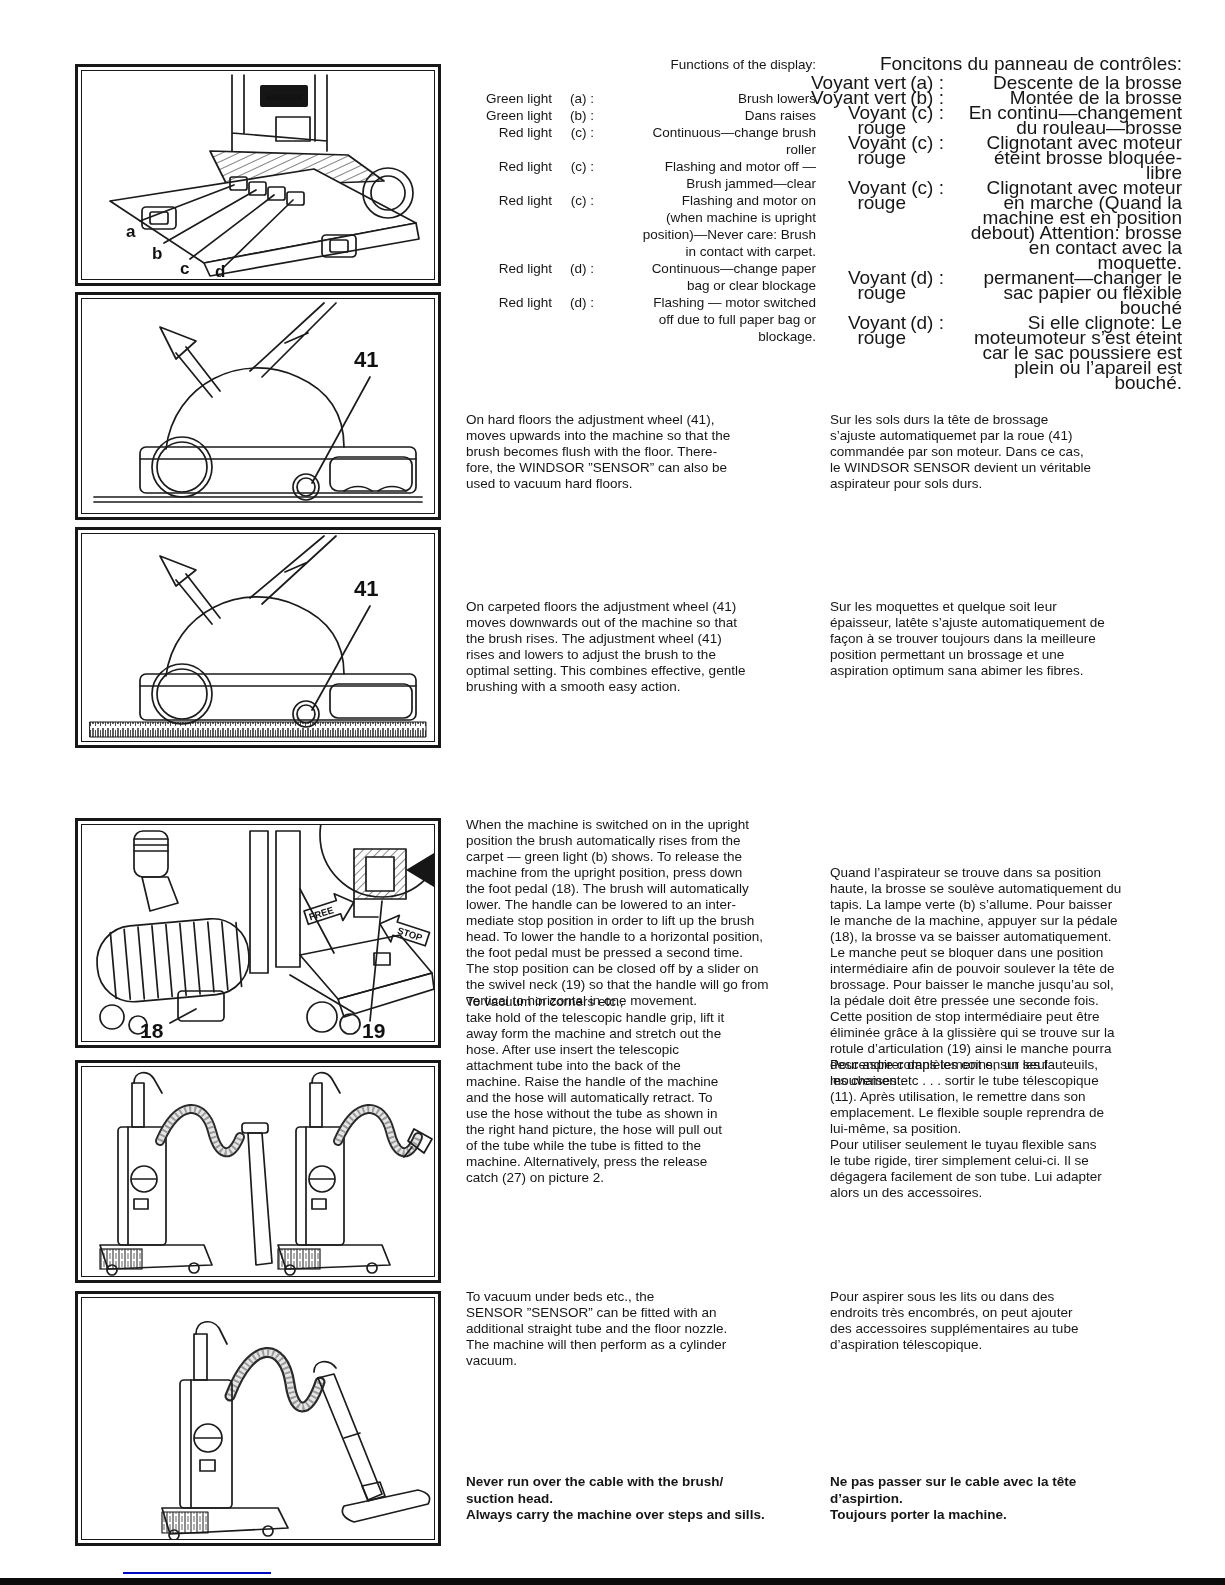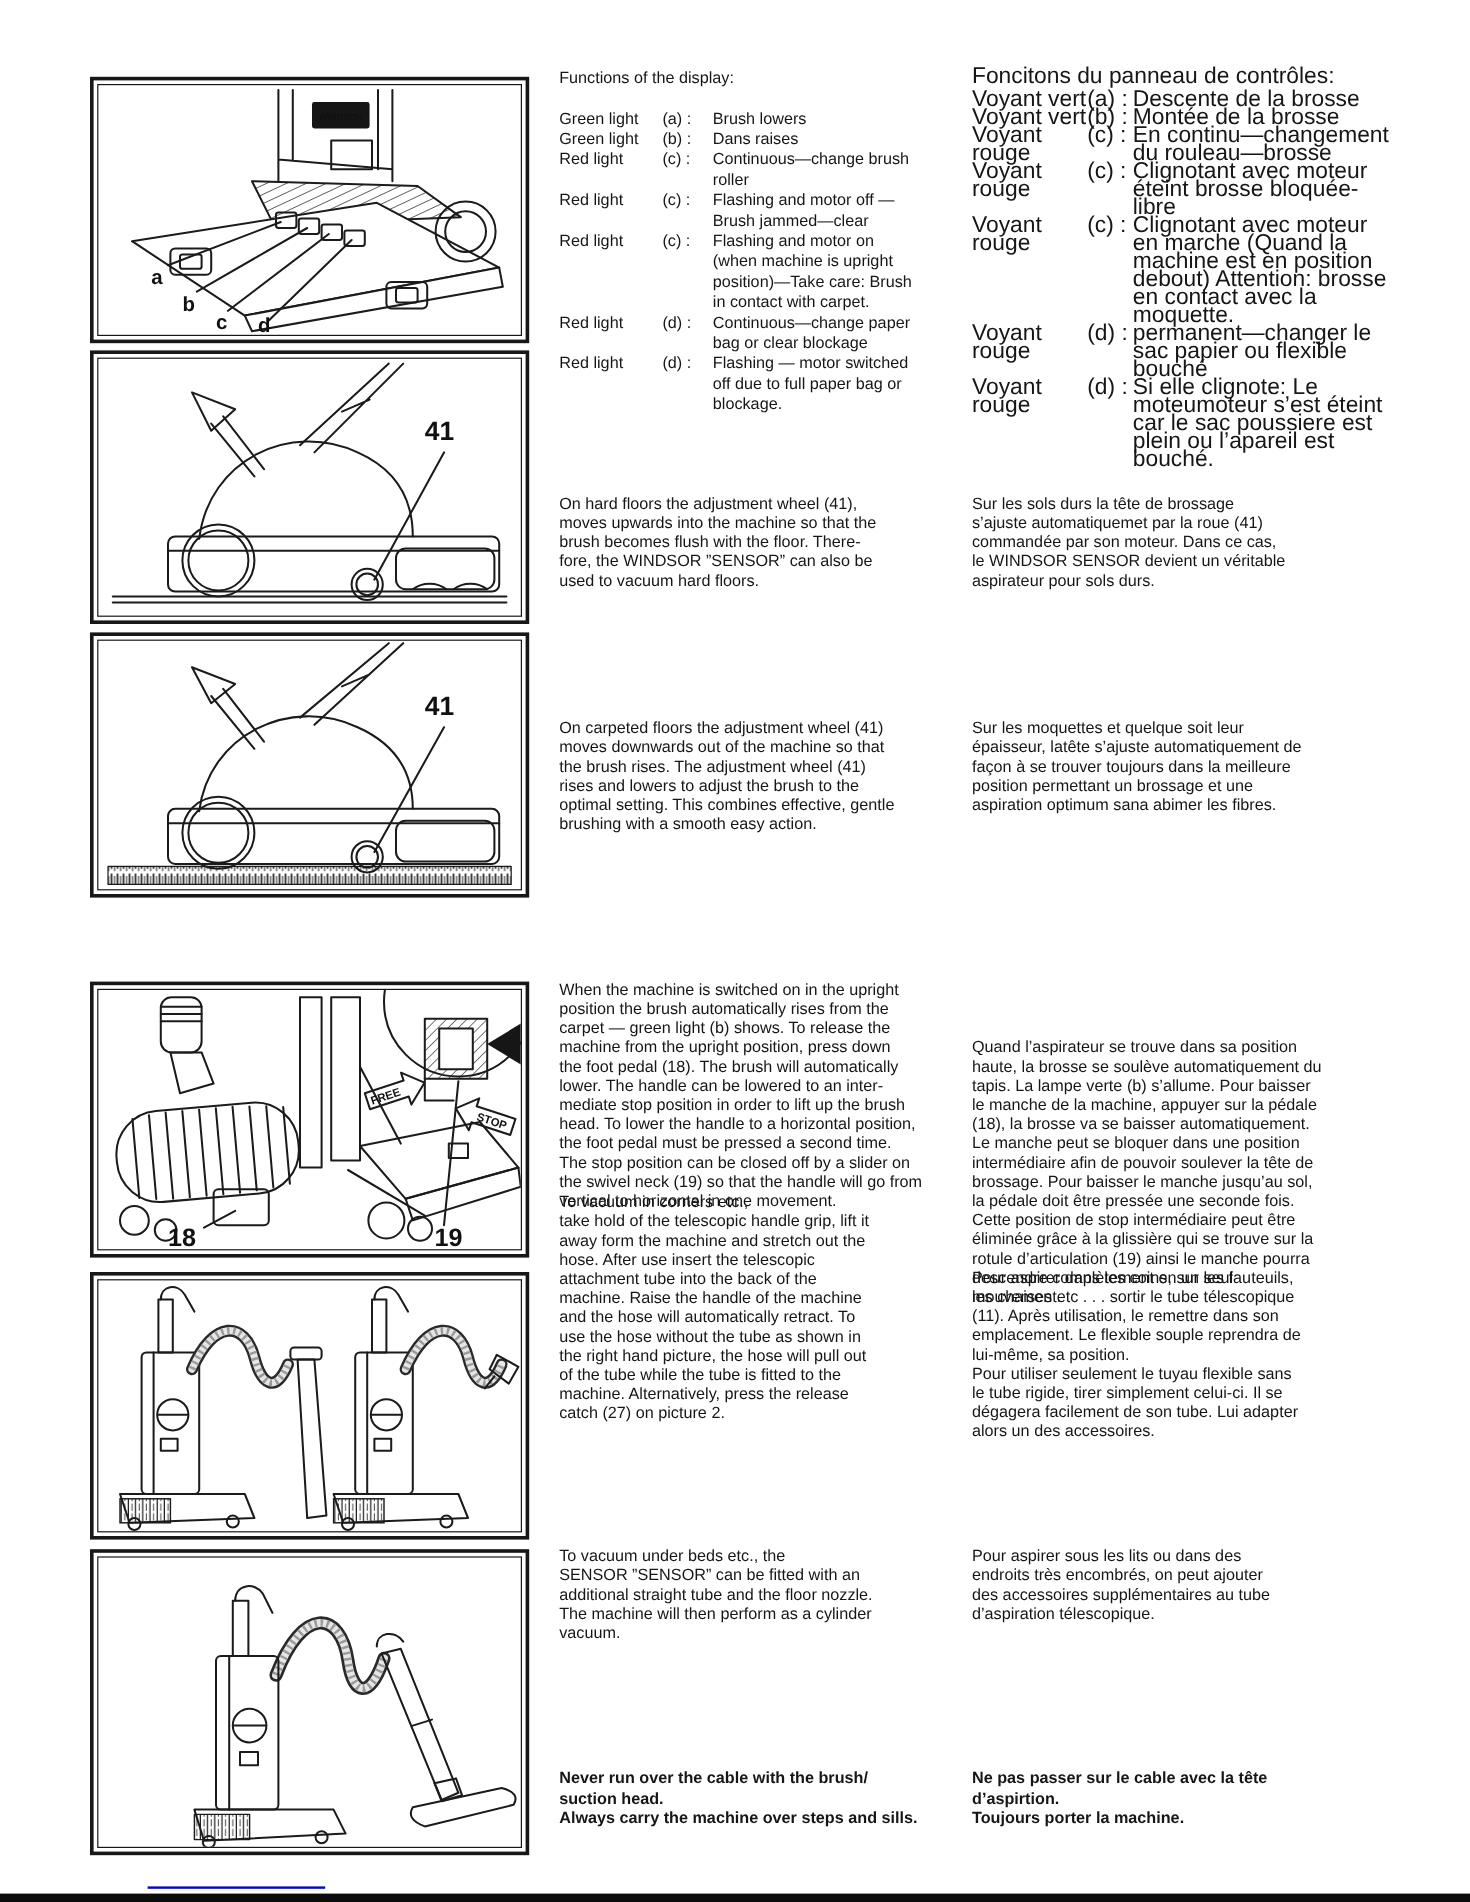--- a/index.html
+++ b/index.html
@@ -11,24 +11,24 @@
   
   .fig { position:absolute; left:75px; width:366px; box-sizing:border-box;
          border:3px solid #171717; background:#fff; }
   .fig-inner { position:absolute; inset:3px; border:1px solid #171717; }
   .fig-inner svg { display:block; width:100%; height:100%; }
   .lbl { font-family:"Liberation Sans",sans-serif; font-weight:bold; fill:#111; stroke:none; }
   .ln { fill:none; stroke:#1b1b1b; stroke-width:1.7; stroke-linecap:round; stroke-linejoin:round; }
   
   .tblock { position:absolute; font-size:13.5px; line-height:16px; white-space:pre-line; }
   .en-col { left:466px; width:350px; }
-  .fr-col { left:810px; width:372px; }
+  .fr-col { left:830px; width:372px; }
   .warn { font-weight:bold; line-height:16.5px; }
   
-  .dtable { position:absolute; top:56px; font-size:13.5px; line-height:17px; }
+  .dtable { position:absolute; top:56px; font-size:13.5px; line-height:17px;text-align:right; }
   .dtable.en-col .dtitle { margin-bottom:17px; }
   .dtable.fr-col { font-size:19px; line-height:15px; }
   .dtable.fr-col .dtitle { margin-bottom:4px; }
   .drow { display:grid; grid-template-columns:86px 42px 1fr; }
   .dtable.fr-col .drow { grid-template-columns:96px 38px 1fr; }
   .desc { white-space:pre-line; }
   .blue-line { position:absolute; left:123px; top:1572px; width:148px; height:2px; background:#0009c4; }
   .bottom-bar { position:absolute; left:0; top:1578px; width:1225px; height:7px; background:#0c0c0c; }
 </style>
 </head>
@@ -273,21 +273,21 @@
       <span>Red light</span>
         <span>(c) :</span>
         <span class="desc">Flashing and motor off —
 Brush jammed—clear</span>
     </div>
     <div class="drow">
       <span>Red light</span>
         <span>(c) :</span>
         <span class="desc">Flashing and motor on
 (when machine is upright
-position)—Take care: Brush
+position)—Never care: Brush
 in contact with carpet.</span>
     </div>
     <div class="drow">
       <span>Red light</span>
         <span>(d) :</span>
         <span class="desc">Continuous—change paper
 bag or clear blockage</span>
     </div>
     <div class="drow">
       <span>Red light</span>

